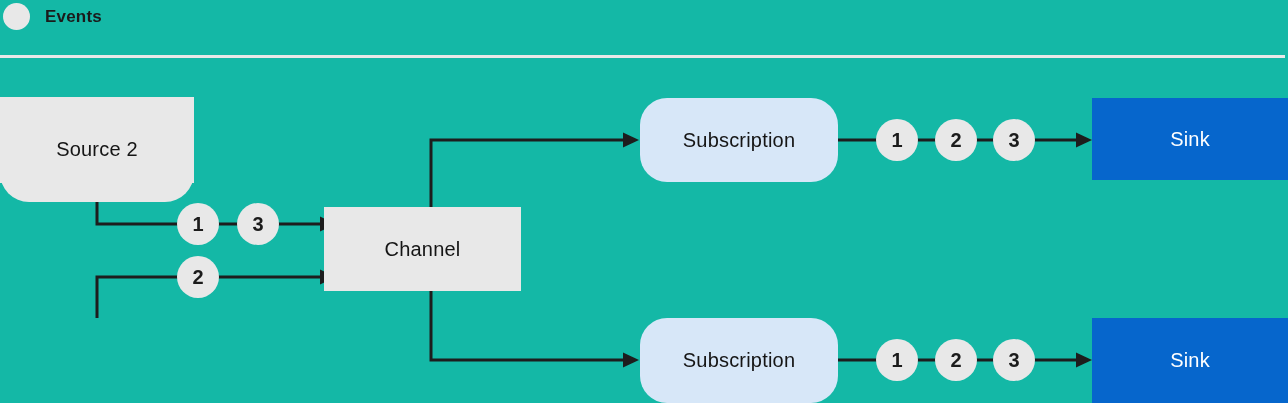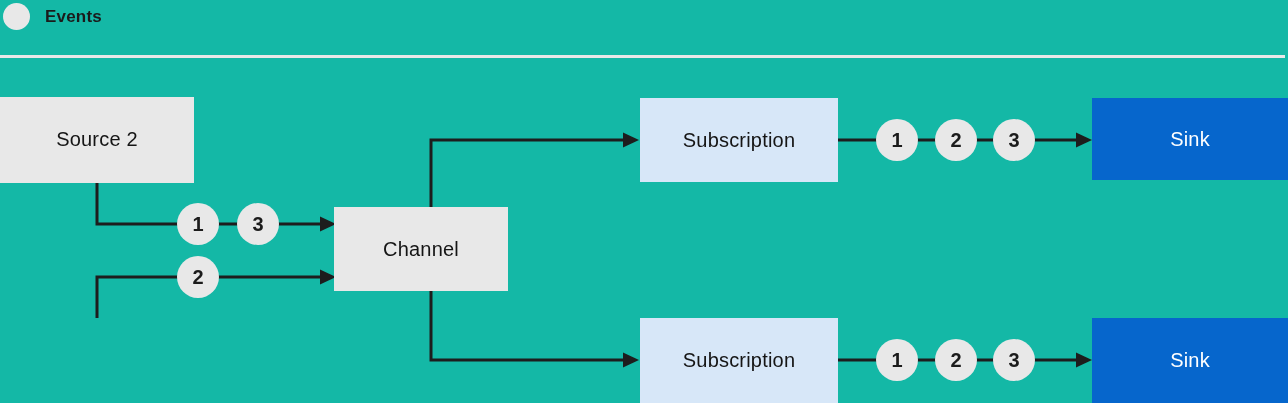--- a/index.html
+++ b/index.html
@@ -32,25 +32,25 @@
   .edge-line { stroke: #1d1d1d; stroke-width: 3; fill: none; }
   .edge-head { fill: #1d1d1d; stroke: none; }
   
   .node {
     position: absolute;
     display: flex; align-items: center; justify-content: center;
     font-size: 20px; font-weight: 500; color: #151515;
     letter-spacing: 0.2px;
   }
   .node.gray { background: #e8e8e8; }
-  .node.lightblue { background: #d7e7f8; }
+  .node.lightblue { background: #d7e7f8; border-radius: 27px; }
   .node.blue { background: #0666cc; color: #ffffff; }
   .n-source1 { left: 0; top: 97; width: 194px; height: 86px; }
-  .n-source2 { left: 0; top: 318px; width: 194px; height: 85px; }
-  .n-channel { left: 334px; top: 207px; width: 174px; height: 84px; }
+  .n-source2 { left: 0; top: 318px; width: 194px; height: 105px; border-radius: 29px; }
+  .n-channel { left: 324px; top: 207px; width: 197px; height: 84px; }
   .n-sub-top { left: 640px; top: 98px; width: 198px; height: 84px; }
   .n-sub-bottom { left: 640px; top: 318px; width: 198px; height: 85px; }
   .n-sink-top { left: 1092px; top: 98px; width: 196px; height: 82px; }
   .n-sink-bottom { left: 1092px; top: 318px; width: 196px; height: 85px; }
   .n-source1, .n-source2, .n-channel { top: 97px; }
   .n-source1 { top: 97px; } .n-channel { top: 207px; }
   
   .badge {
     position: absolute;
     width: 42px; height: 42px; border-radius: 50%;

